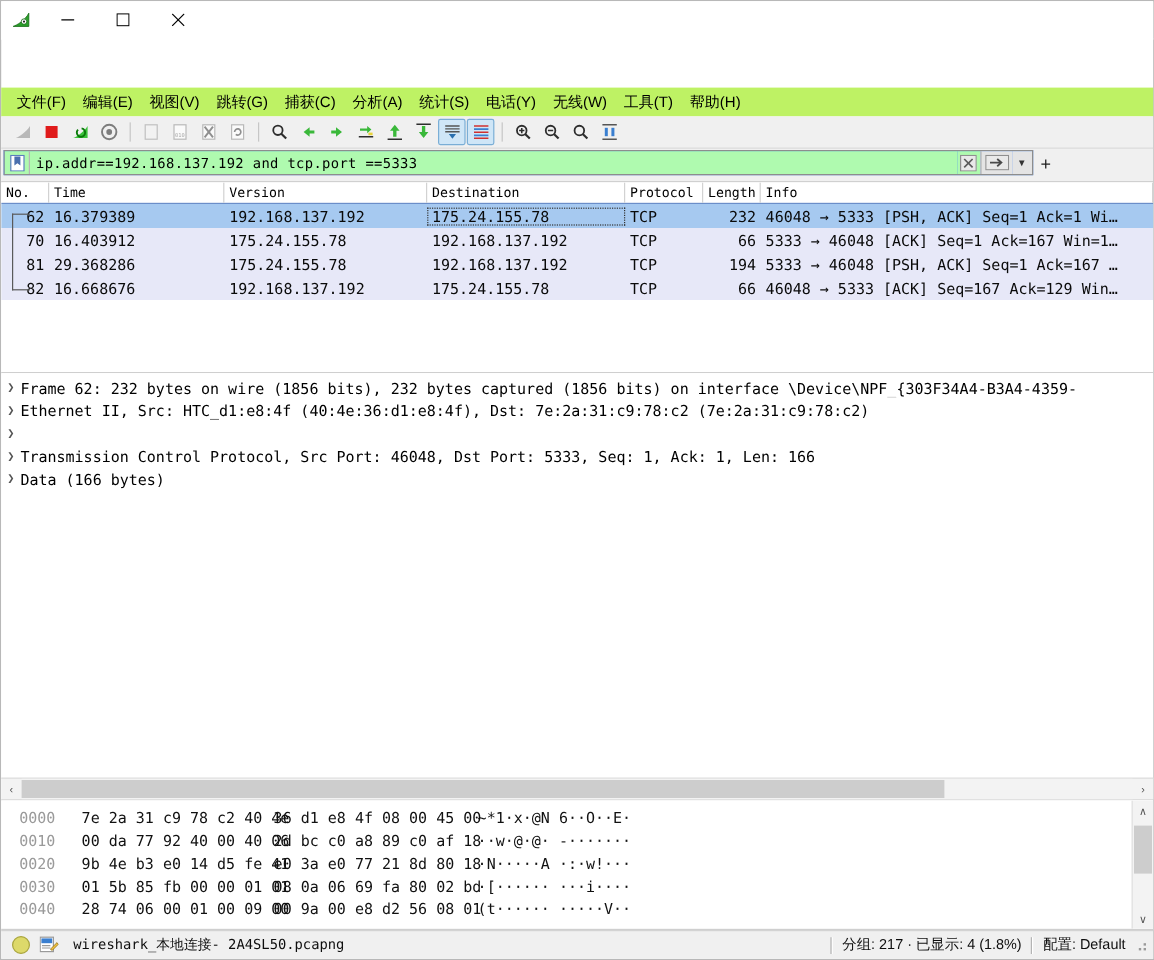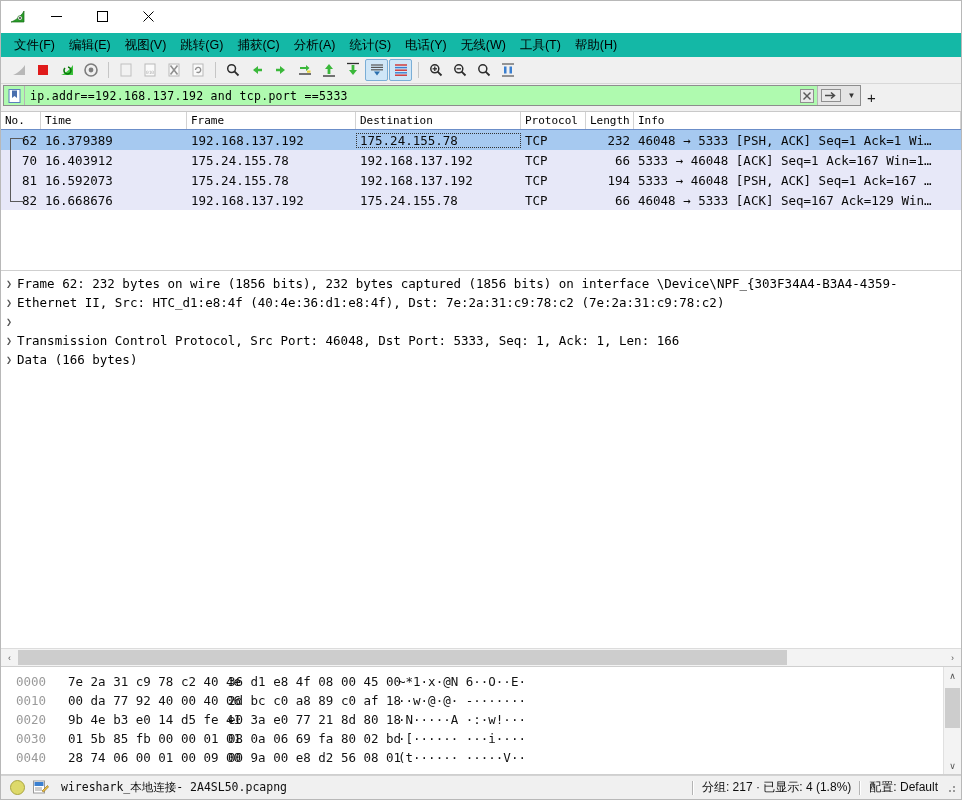--- a/index.html
+++ b/index.html
@@ -45,26 +45,27 @@
   .win-btn {
     width: 46px; height: 31px;
     display: flex; align-items: center; justify-content: center;
     font-size: 13px; color: #111;
     font-family: "Liberation Sans", sans-serif;
   }
 
   
   .menubar {
     height: 24px;
-    background: #14b8a6;
+    background: #bef264;
     display: flex;
     align-items: center;
     padding-left: 6px;
     flex: 0 0 auto;
     font-size: 12.5px;
+    margin-top: 40px;
   }
   .menu-item {
     padding: 2px 7px;
     color: #000;
     white-space: nowrap;
     font-family: "Liberation Sans", sans-serif;
   }
 
   
   .toolbar {
@@ -603,21 +604,21 @@
       <div class="filter-drop">▼</div>
     </div>
     <div class="filter-plus">+</div>
     <div class="filter-label">小红书私信</div>
   </div>
 
   <div class="packet-list">
     <div class="plist-header">
       <div class="hcell" style="width:40px">No.</div>
       <div class="hcell" style="width:146px">Time</div>
-      <div class="hcell" style="width:169px">Frame</div>
+      <div class="hcell" style="width:169px">Version</div>
       <div class="hcell" style="width:165px">Destination</div>
       <div class="hcell" style="width:65px">Protocol</div>
       <div class="hcell" style="width:48px">Length</div>
       <div class="hcell" style="flex:1 1 auto">Info</div>
     </div>
     <div class="plist-body">
       <div class="stream-bracket"></div>
 
       <div class="prow selected">
         <div class="cell num" style="width:40px">62</div>
@@ -634,21 +635,21 @@
         <div class="cell" style="width:146px">16.403912</div>
         <div class="cell" style="width:169px">175.24.155.78</div>
         <div class="cell dst" style="width:165px">192.168.137.192</div>
         <div class="cell" style="width:65px">TCP</div>
         <div class="cell len" style="width:48px">66</div>
         <div class="cell" style="flex:1 1 auto">5333 → 46048 [ACK] Seq=1 Ack=167 Win=1…</div>
       </div>
 
       <div class="prow">
         <div class="cell num" style="width:40px">81</div>
-        <div class="cell" style="width:146px">16.592073</div>
+        <div class="cell" style="width:146px">29.368286</div>
         <div class="cell" style="width:169px">175.24.155.78</div>
         <div class="cell dst" style="width:165px">192.168.137.192</div>
         <div class="cell" style="width:65px">TCP</div>
         <div class="cell len" style="width:48px">194</div>
         <div class="cell" style="flex:1 1 auto">5333 → 46048 [PSH, ACK] Seq=1 Ack=167 …</div>
       </div>
 
       <div class="prow">
         <div class="cell num" style="width:40px">82</div>
         <div class="cell" style="width:146px">16.668676</div>

